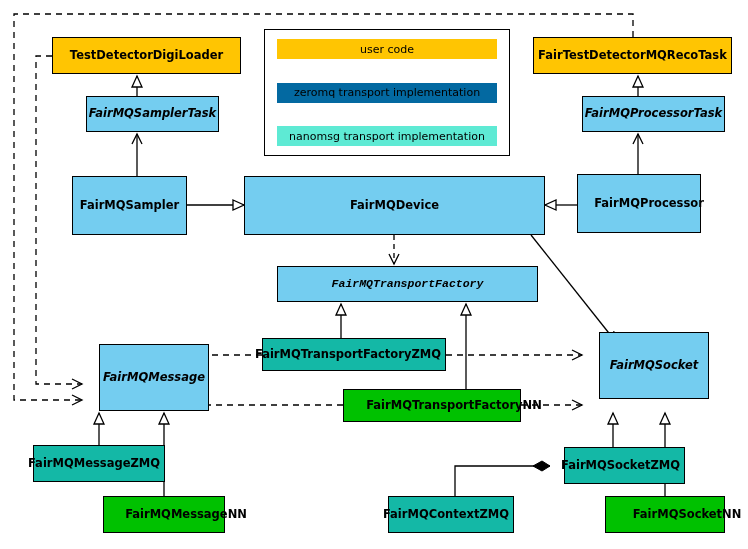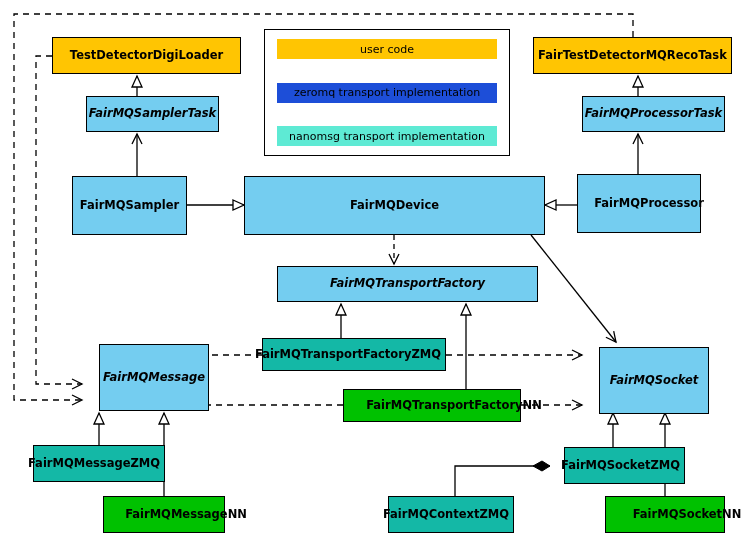--- a/index.html
+++ b/index.html
@@ -79,21 +79,21 @@
       <line x1="613" y1="447" x2="613" y2="413" marker-end="url(#hollowTri)"></line>
 
       <line x1="665" y1="496" x2="665" y2="413" marker-end="url(#hollowTri)"></line>
 
       <polyline points="550,466 455,466 455,496" marker-start="url(#blackDiamond)"></polyline>
     </g>
   </svg>
 
   <div id="legend">
     <div class="legend-row" style="background:#FFC502">user code</div>
-    <div class="legend-row" style="background:#1d4ed8">zeromq transport implementation</div>
+    <div class="legend-row" style="background:#0369a1">zeromq transport implementation</div>
     <div class="legend-row" style="background:#5eead4">nanomsg transport implementation</div>
   </div>
 
   <div id="nodes">
       <div class="node c-user" style="left: 52px; top: 37px; width: 189px; height: 37px;">
         <span>TestDetectorDigiLoader</span>
       </div>
       <div class="node c-user" style="left: 533px; top: 37px; width: 199px; height: 37px;">
         <span>FairTestDetectorMQRecoTask</span>
       </div>
@@ -105,33 +105,33 @@
       </div>
       <div class="node c-framework" style="left: 72px; top: 176px; width: 115px; height: 59px;">
         <span>FairMQSampler</span>
       </div>
       <div class="node c-framework" style="left: 244px; top: 176px; width: 301px; height: 59px;">
         <span>FairMQDevice</span>
       </div>
       <div class="node c-framework" style="left: 577px; top: 174px; width: 124px; height: 59px; padding-left: 24px;">
         <span>FairMQProcessor</span>
       </div>
-      <div class="node c-framework abstract" style="left: 262px; top: 266px; width: 261px; height: 36px;">
+      <div class="node c-framework abstract" style="left: 262px; top: 266px; width: 261px; height: 36px; font-family: Liberation Mono, monospace;">
         <span>FairMQTransportFactory</span>
       </div>
       <div class="node c-zmq" style="left: 262px; top: 338px; width: 184px; height: 33px;">
         <span>FairMQTransportFactoryZMQ</span>
       </div>
       <div class="node c-nn" style="left: 343px; top: 389px; width: 178px; height: 33px;">
         <span>FairMQTransportFactoryNN</span>
       </div>
       <div class="node c-framework abstract" style="left: 84px; top: 344px; width: 110px; height: 67px;">
         <span>FairMQMessage</span>
       </div>
-      <div class="node c-framework abstract" style="left: 584px; top: 347px; width: 110px; height: 67px;">
+      <div class="node c-framework abstract" style="left: 584px; top: 332px; width: 110px; height: 67px;">
         <span>FairMQSocket</span>
       </div>
       <div class="node c-zmq" style="left: 33px; top: 445px; width: 132px; height: 37px;">
         <span>FairMQMessageZMQ</span>
       </div>
       <div class="node c-nn" style="left: 103px; top: 496px; width: 122px; height: 37px;">
         <span>FairMQMessageNN</span>
       </div>
       <div class="node c-zmq" style="left: 552px; top: 447px; width: 121px; height: 37px; margin-left: 12px;">
         <span>FairMQSocketZMQ</span>

